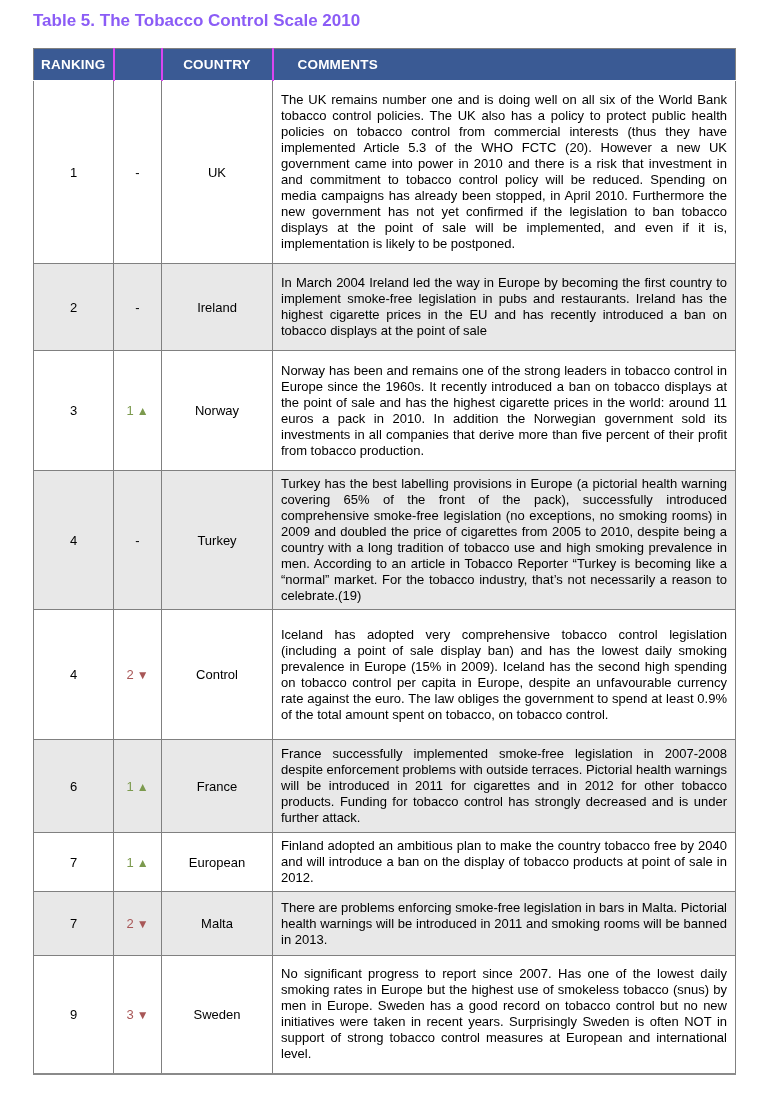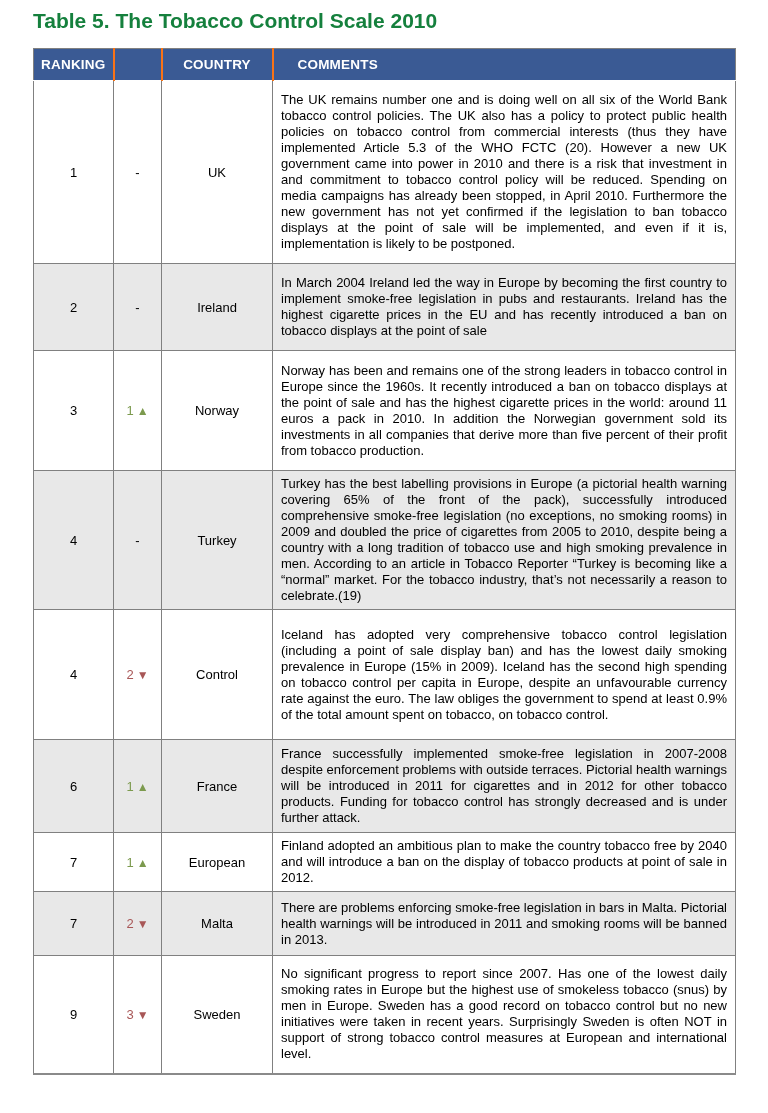--- a/index.html
+++ b/index.html
@@ -12,42 +12,42 @@
   }
   html,body{margin:0;padding:0;background:#ffffff;}
   body{
     width:768px;height:1113px;
     font-family:"Liberation Sans","DejaVu Sans",sans-serif;
     color:#000;
     box-sizing:border-box;
   }
   .page{padding:13px 33px 0 33px;}
   .doc-title{
-    font-size:21px;font-weight:bold;color:#15803d;
+    font-size:17px;font-weight:bold;color:#8b5cf6;
     margin:0 0 19px 0;line-height:16px;
   }
   table.tcs{
     border-collapse:collapse;
     table-layout:fixed;
     width:702px;
     border:1px solid var(--border);
     border-bottom:2px solid #8a8a8a;
   }
   col.c-rank{width:80px;}
   col.c-change{width:48px;}
   col.c-country{width:111px;}
   col.c-comments{width:463px;}
   thead th{
     background:var(--header-bg);
     color:var(--header-text);
     font-size:13.5px;font-weight:bold;
     text-align:center;
     height:31px;
     padding:0 6px;
-    border-left:2px solid #f97316;
+    border-left:2px solid #d946ef;
     border-bottom:1px solid #ffffff;
     letter-spacing:0.2px;
   }
   thead th:first-child{border-left:1px solid var(--border);}
   thead th.h-comments{text-align:left;padding-left:24px;}
   tbody td{
     border:1px solid var(--border);
     font-size:13px;
     vertical-align:middle;
     padding:4px 6px;

